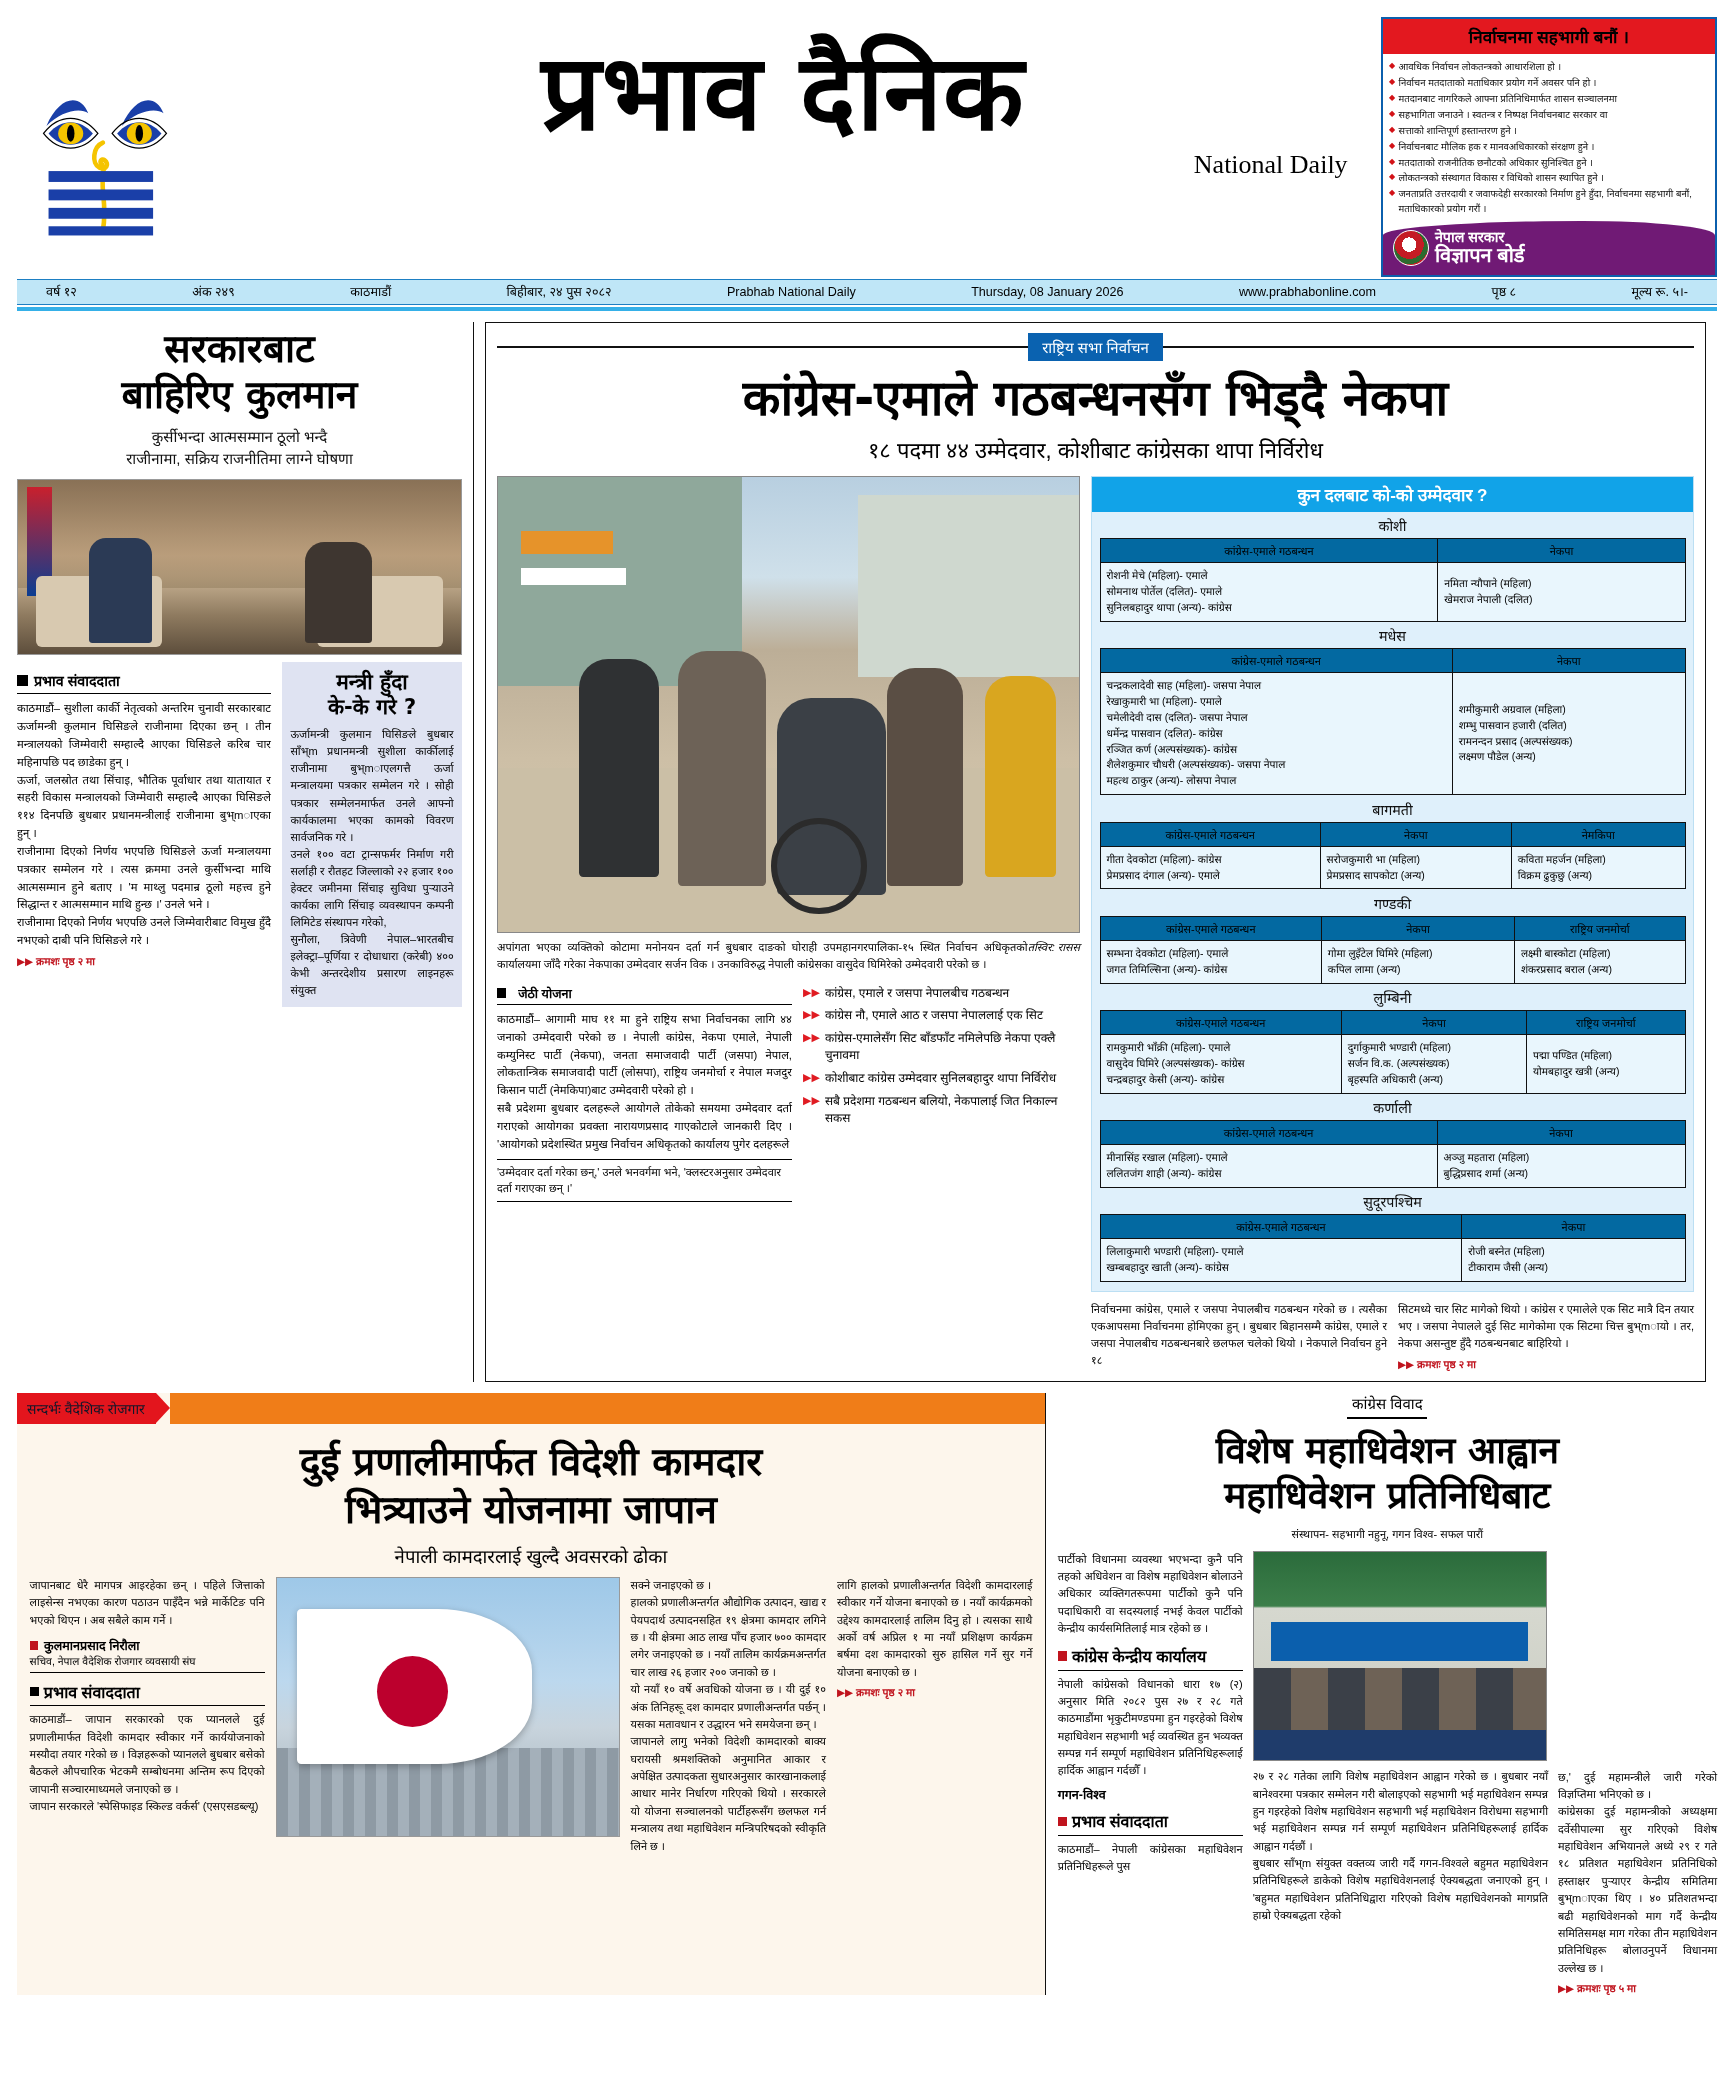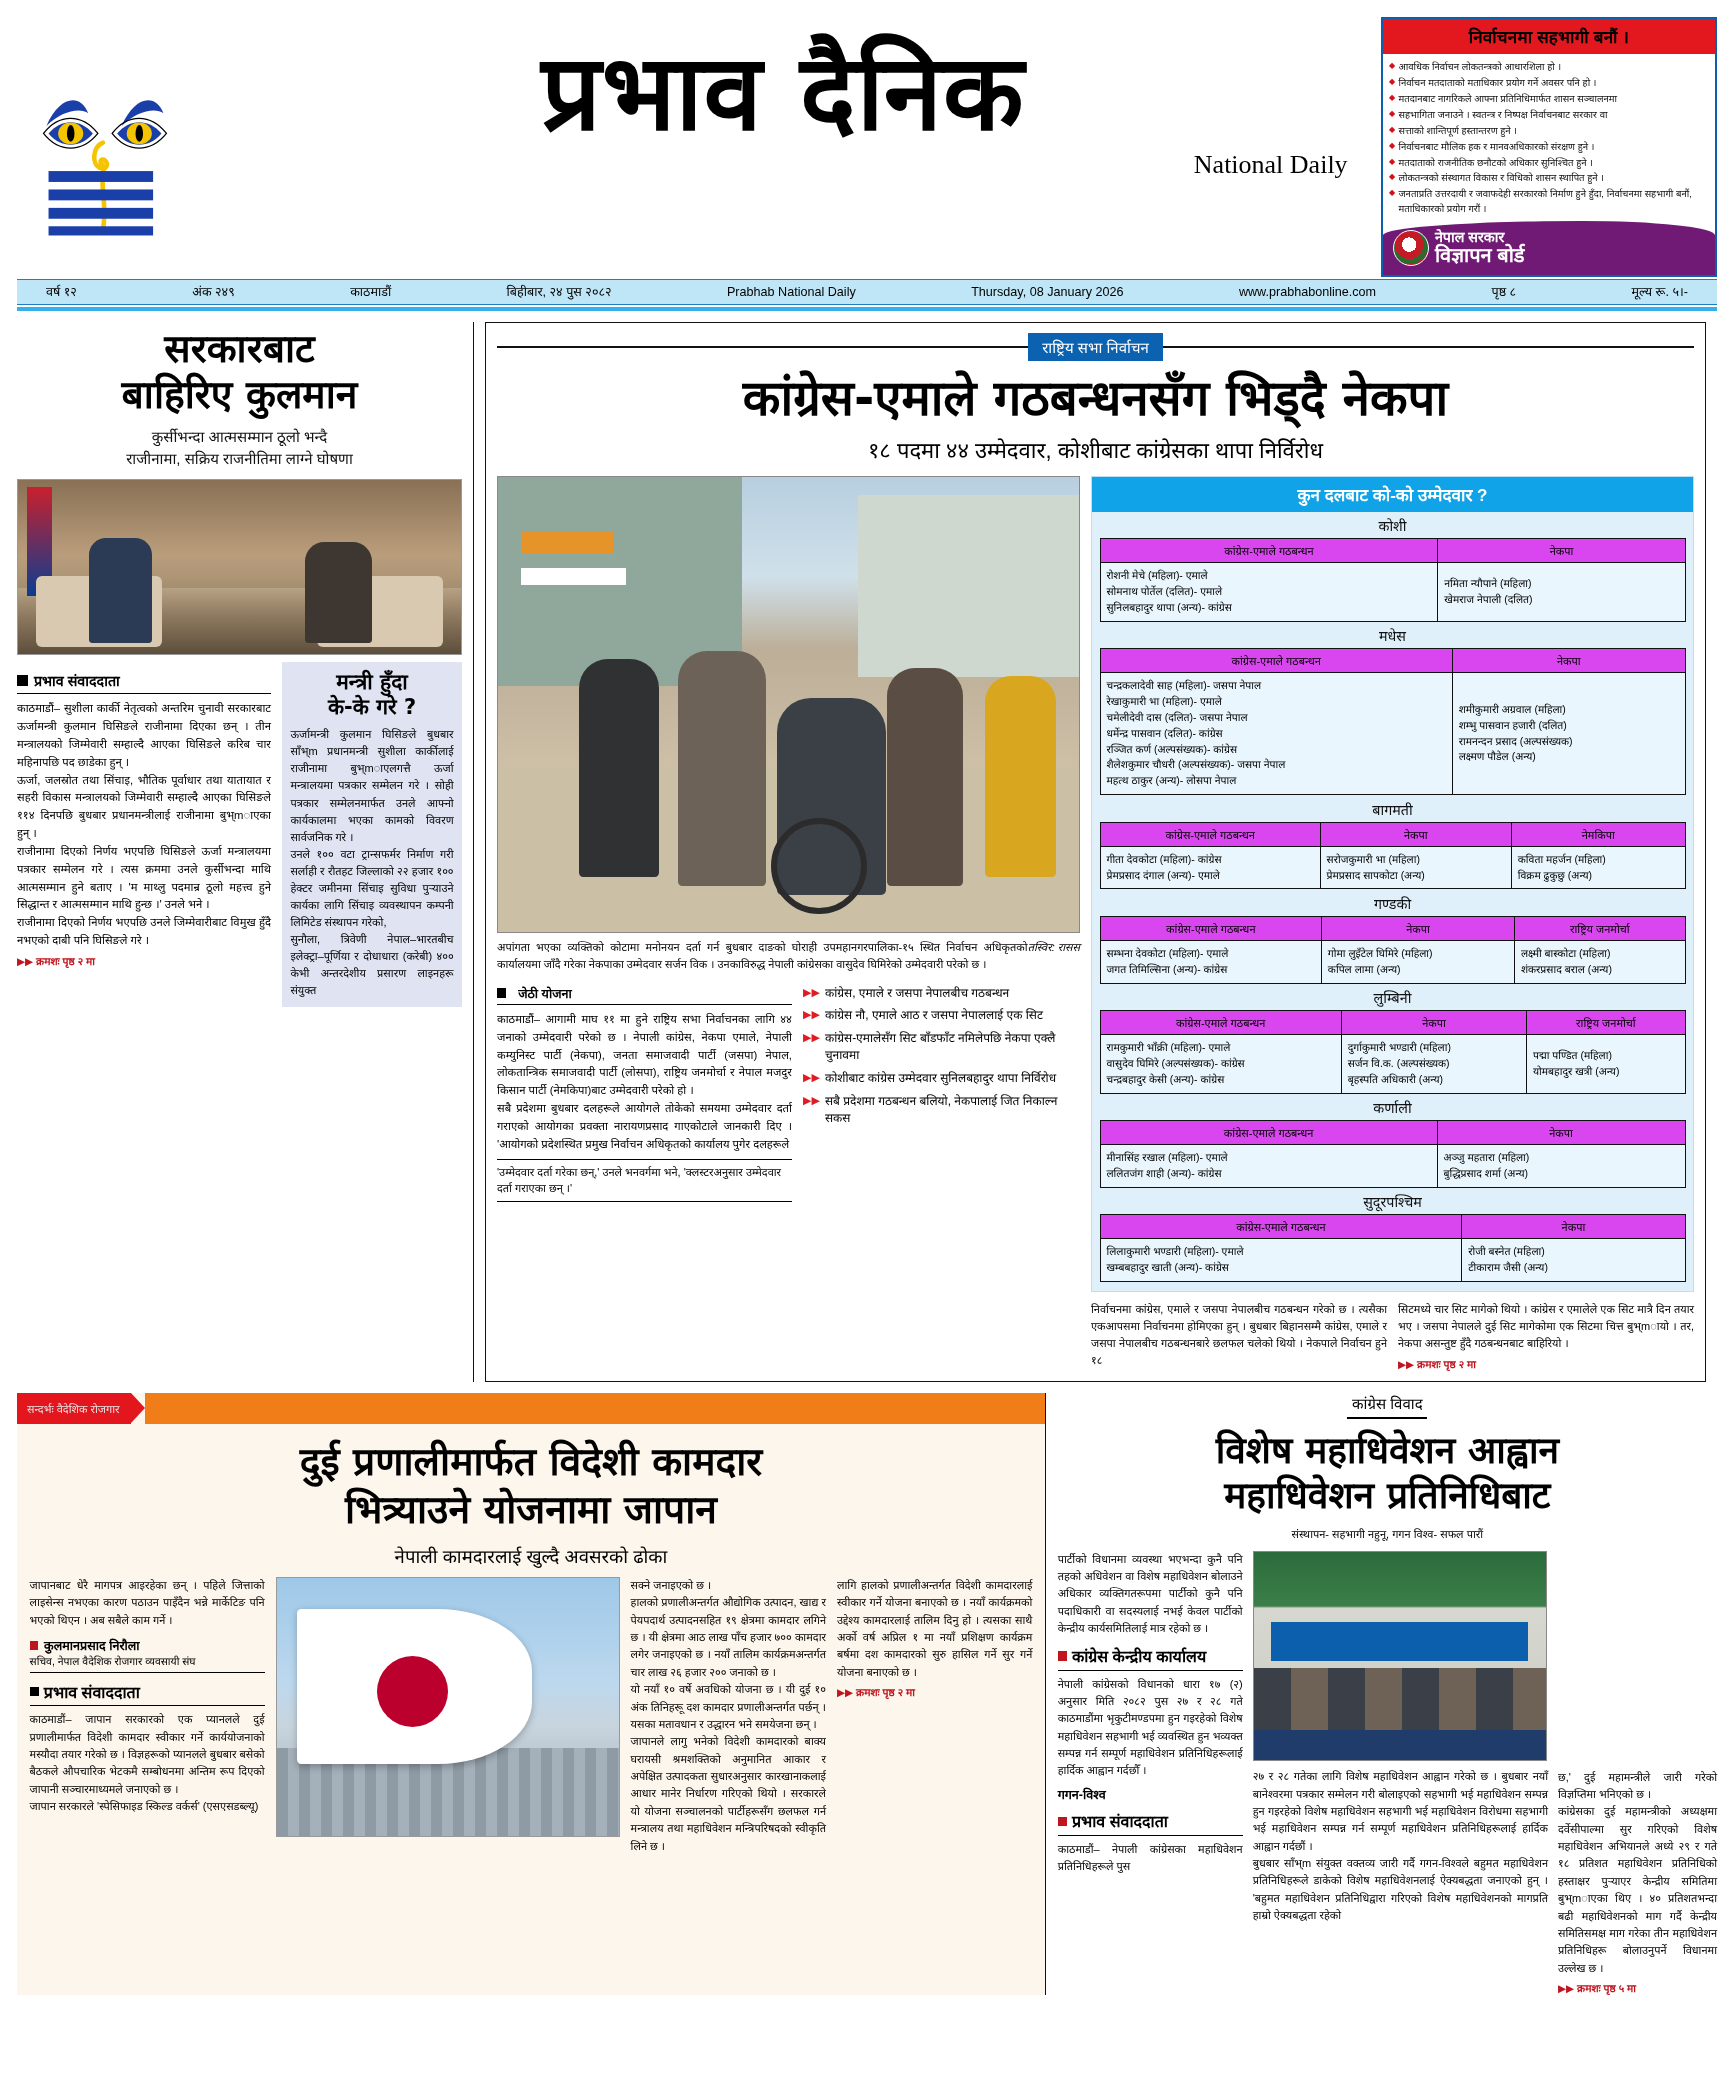--- a/index.html
+++ b/index.html
@@ -116,34 +116,34 @@
   .bullets { width:277px; }
   .bullets li { list-style:none; display:flex; gap:5px; font-size:12px; line-height:1.42; margin-bottom:5.9px; }
   .bchev { color:#e01b22; font-size:11px; line-height:1.35; flex-shrink:0;}
   .quote-line { border-top:0.8px solid #000; border-bottom:0.8px solid #000; padding:4.2px 0; font-size:11px; line-height:1.5; margin-top:5px; }
 
   
   .cand-card { background:#dff0fb; border:0.8px solid #bcdff3; padding:0 0 9.2px 0; }
   .cand-title { background:#11a3e8; color:#fff; text-align:center; font-size:17px; font-weight:700; padding:5.9px 0; }
   .prov { text-align:center; font-size:14.3px; padding:4.2px 0 3.4px 0; color:#111; }
   table.cand { width:calc(100% - 15px); margin: 0 7.6px; border-collapse:collapse; background:#e9f6fd; }
-  table.cand th { background:#d946ef; border:0.8px solid #111; font-size:11px; font-weight:400; padding:3.8px 1.7px; text-align:center;}
+  table.cand th { background:#0369a1; border:0.8px solid #111; font-size:11px; font-weight:400; padding:3.8px 1.7px; text-align:center;}
   table.cand td { border:0.8px solid #111; vertical-align:middle; padding:5px 5.9px; font-size:10.5px; line-height:1.52; }
   table.cand td div { white-space:nowrap; }
 
   .table-foot { display:flex; gap:11px; margin-top:9.2px; }
   .table-foot .tf { flex:1; font-size:11px; line-height:1.55; text-align:justify; }
 
   
   .bottom { display:flex; padding: 11px 17px 17px 17px; gap:0; }
   .bot-left { width: 1028px; background:#fdf6ec; padding-bottom:8.4px; }
   .bot-right { flex:1; padding-left:11.7px; border-left:1.3px solid #111; }
 
   .ribbon { display:flex; align-items:stretch; height:31px; }
-  .ribbon .r1 { background:#e3151d; color:#e5e5e5; font-size:11px; display:flex; align-items:center; padding:0 11.7px 0 10px; }
+  .ribbon .r1 { background:#e3151d; color:#0f172a; font-size:14px; display:flex; align-items:center; padding:0 11.7px 0 10px; }
   .ribbon .tri { width:0; height:0; border-top:15.5px solid transparent; border-bottom:15.5px solid transparent; border-left:14.3px solid #e3151d;}
   .ribbon .r2 { flex:1; background:#f07d18; }
 
   .bot-head { text-align:center; font-size:39px; font-weight:700; line-height:1.22; font-family:"DejaVu Sans",sans-serif; padding: 14.3px 17px 0 17px;}
   .bot-dek { text-align:center; font-size:18.5px; margin-top:9.2px; }
 
   .jp-grid { display:flex; gap:11px; padding: 9.2px 12.6px 0 12.6px; }
   .jp-c { font-size:11px; line-height:1.58; text-align:justify; }
   .jp-photo { width:344px; height:260px; position:relative; overflow:hidden; border:0.4px solid #999;
      background:linear-gradient(180deg,#9ec8e8 0%, #bcd8ee 40%, #c8d4dd 58%, #9aa7b0 100%);}

